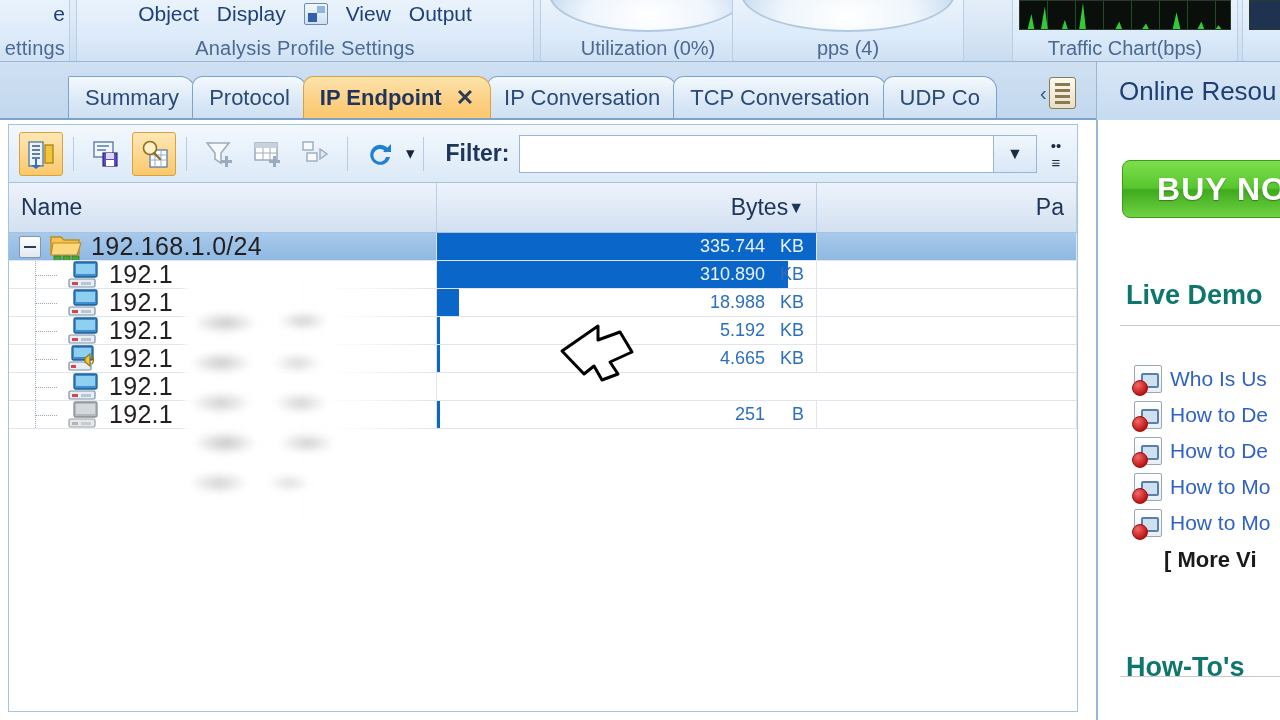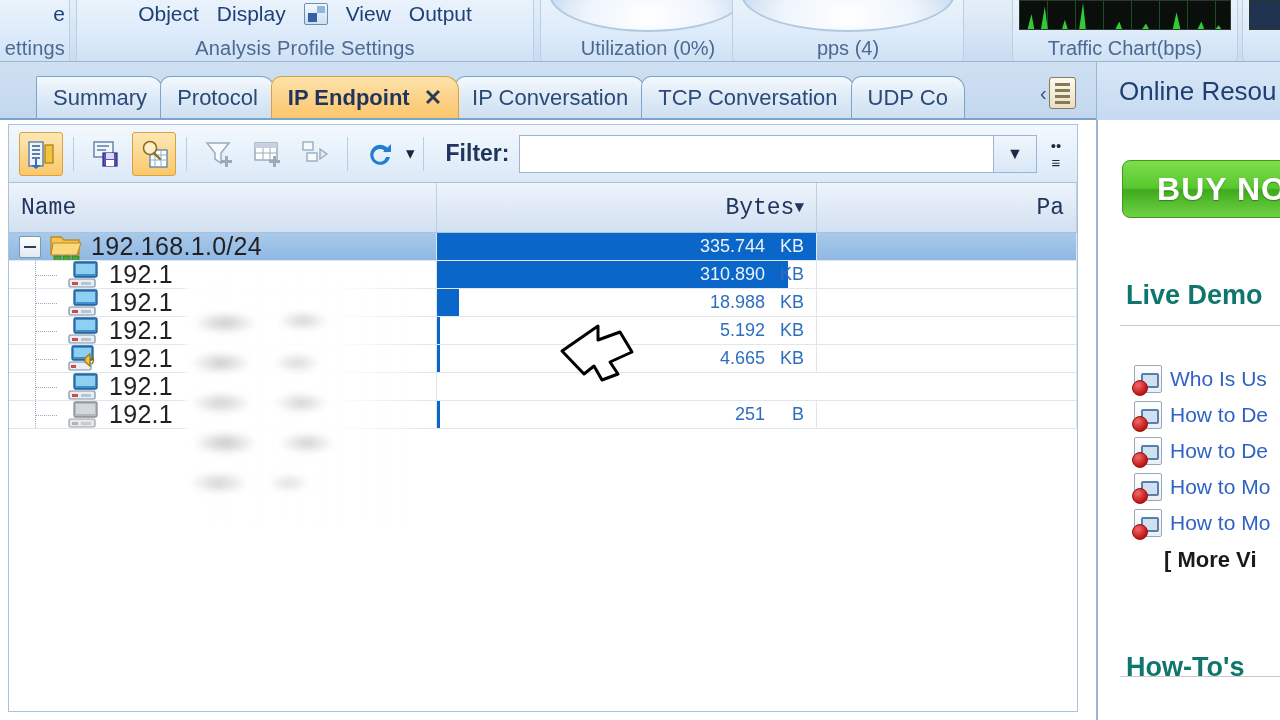--- a/index.html
+++ b/index.html
@@ -94,21 +94,21 @@
   .tab {
     position: relative; height: 42px; display: flex; align-items: center;
     padding: 0 16px; margin-right: -4px;
     font-size: 22px; color: #2b4a78; white-space: nowrap;
     background: linear-gradient(180deg,#f4f9fd 0%, #dce9f7 55%, #cfe0f2 100%);
     border: 1px solid #7ba3cc; border-bottom: none;
     border-radius: 10px 14px 0 0;
     transform: skewX(0deg);
     cursor: pointer;
   }
-  .tab.first { border-radius: 2px 16px 0 0; }
+  .tab.first { border-radius: 2px 16px 0 0; margin-left: 32px; }
   .tab.active {
     background: linear-gradient(180deg,#fde3ab 0%, #fcd187 55%, #fbc76c 100%);
     color: #20355c; font-weight: bold; z-index: 5;
     border-color: #d9a23e;
   }
   .tab .close {
     margin-left: 14px; font-size: 22px; color: #2b3a55; font-weight: bold;
   }
   .tabs-scroll {
     position: absolute; left: 1040px; bottom: 6px; width: 36px; height: 38px;
@@ -174,21 +174,20 @@
   
   .grid-wrap {
     position: absolute; left: 8px; top: 182px; width: 1070px; height: 530px;
     background: #ffffff; border: 1px solid #a8c3dd;
     overflow: hidden;
   }
   .grid-head {
     display: flex; height: 50px;
     background: linear-gradient(180deg,#edf3fb 0%, #dfe9f6 55%, #d2e0f1 100%);
     border-bottom: 1px solid #a8c3dd;
-    font-family: Liberation Mono, monospace;
   }
   .gh {
     display: flex; align-items: center; font-size: 23px; color: #20355c;
     border-right: 1px solid #b9cfe6; padding: 0 12px; white-space: nowrap;
     cursor: pointer;
   }
   .gh.c-name { width: 428px; }
   .gh.c-bytes { width: 380px; justify-content: flex-end; gap: 0; }
   .gh.c-pkts { flex: 1; justify-content: flex-end; }
   .sort-caret { font-size: 16px; color: #20355c; }

